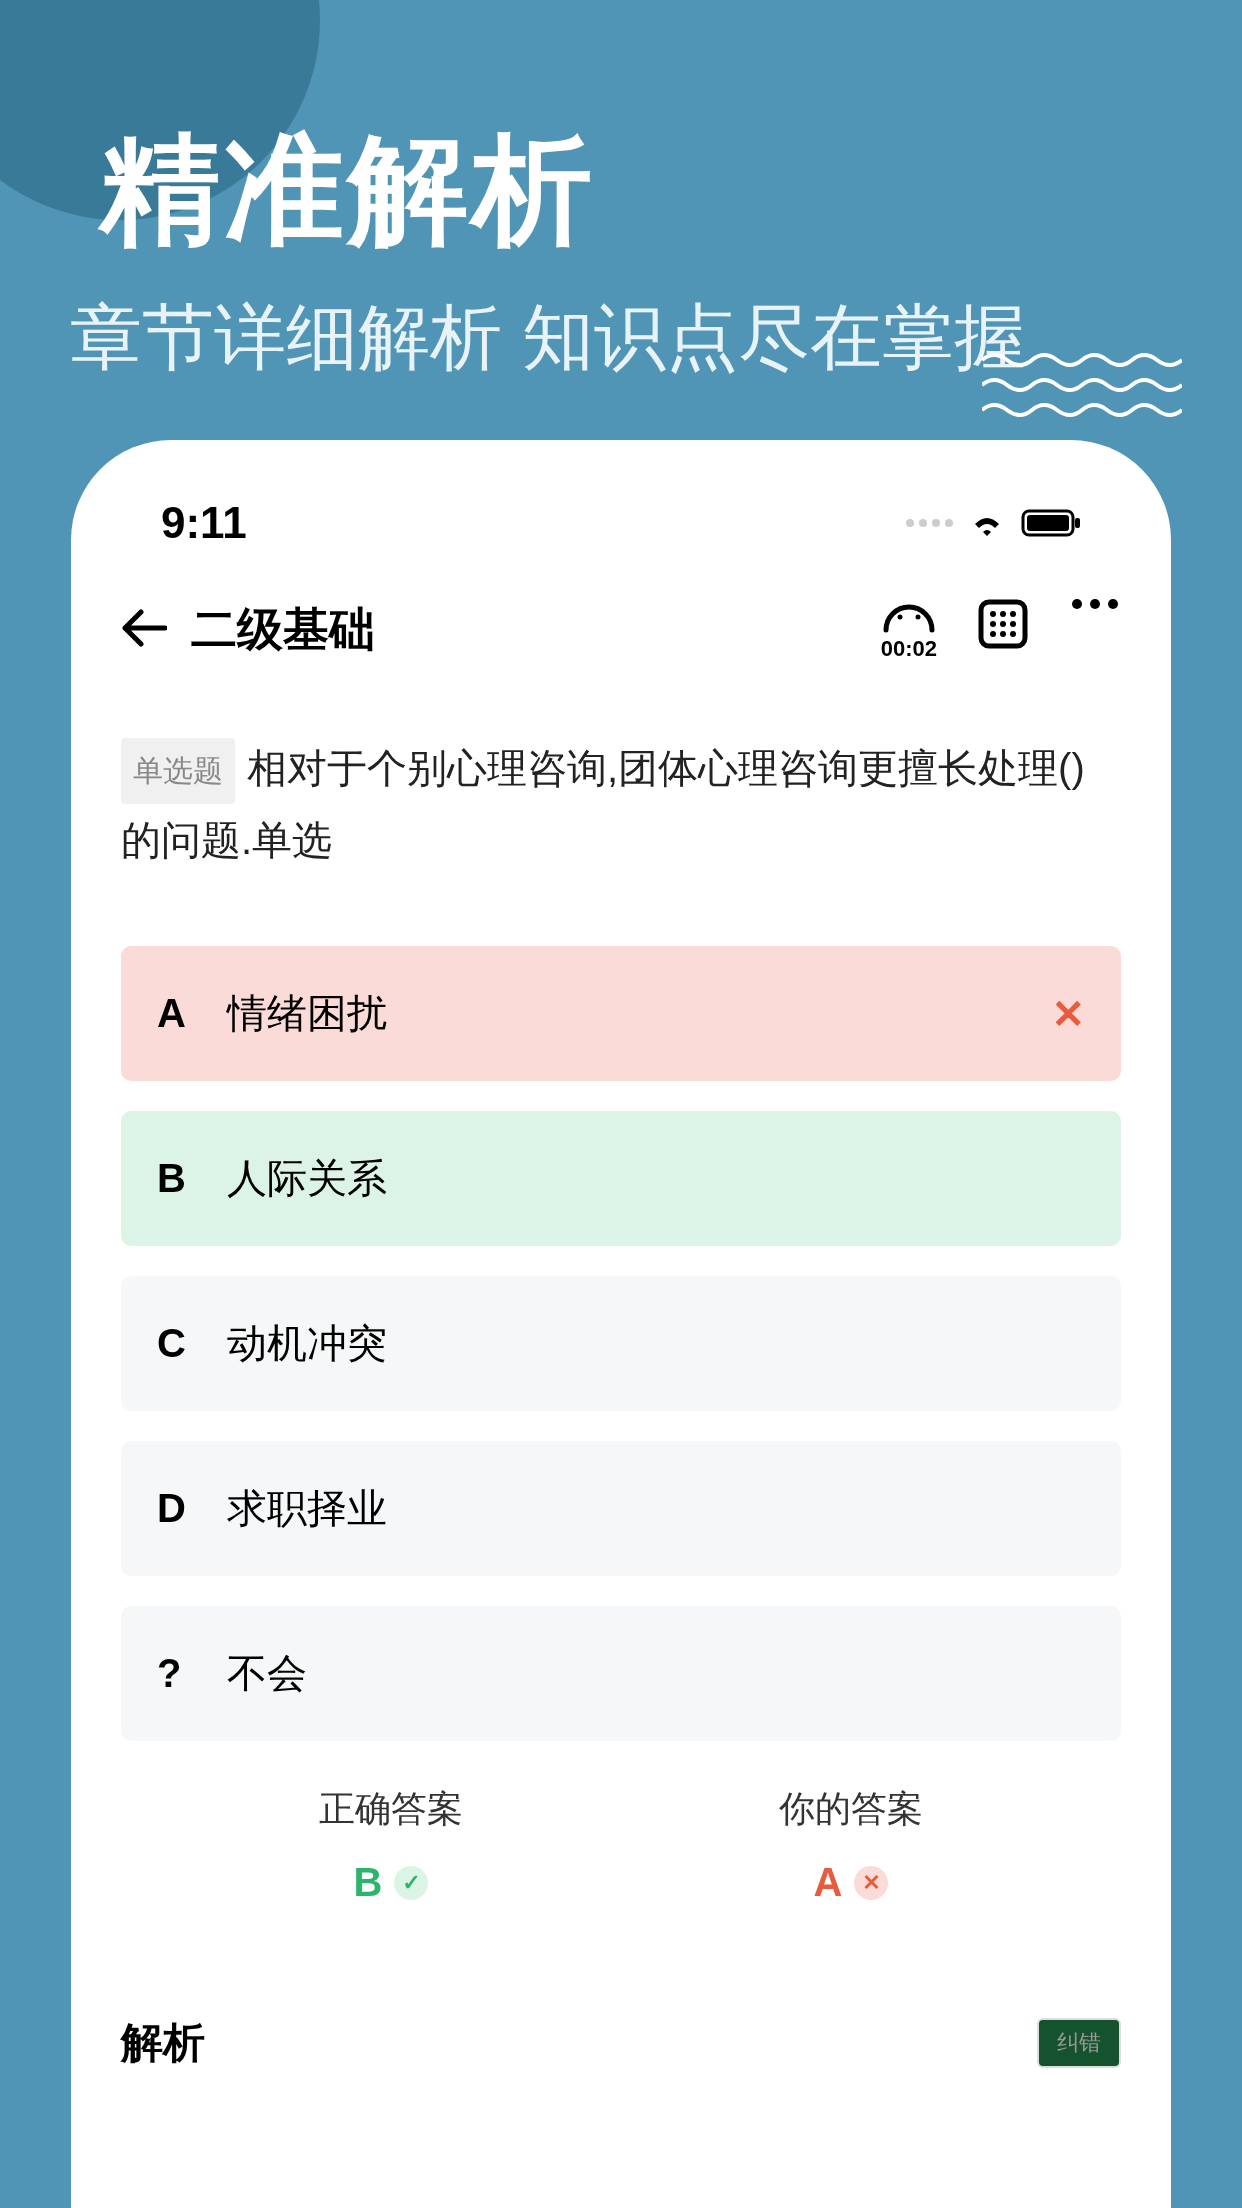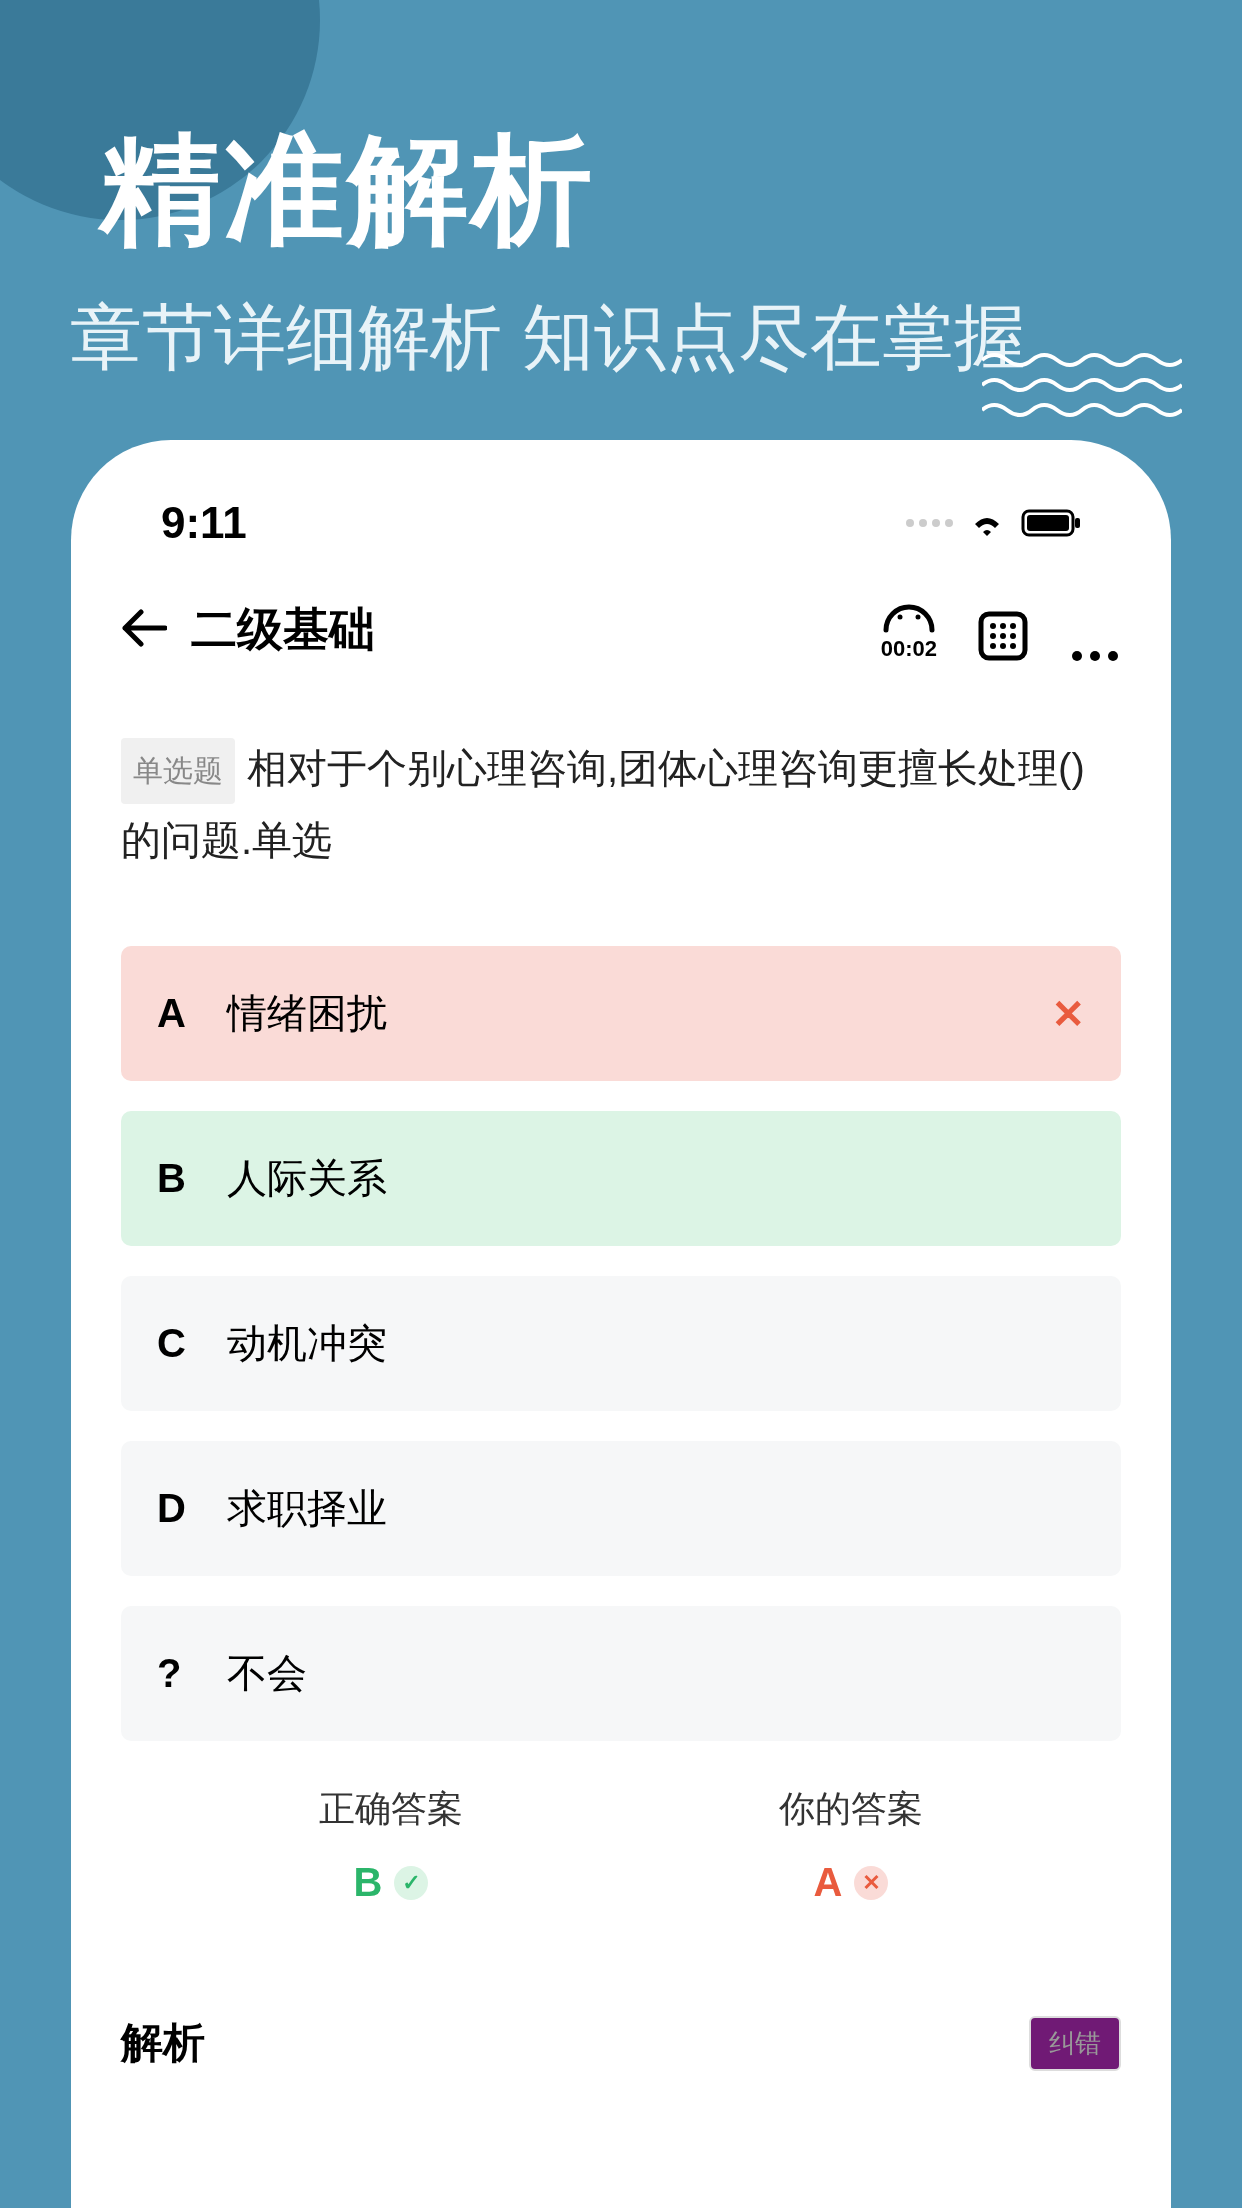--- a/index.html
+++ b/index.html
@@ -71,21 +71,21 @@
     .signal-dots { display: flex; gap: 5px; }
     .signal-dots span { width: 8px; height: 8px; border-radius: 50%; background: #ccc; }
     .nav-bar {
       display: flex;
       align-items: center;
       padding: 20px 0 40px;
       gap: 24px;
     }
     .nav-back { font-size: 52px; font-weight: 700; line-height: 1; }
     .nav-title { font-size: 46px; font-weight: 700; flex: 1; }
-    .nav-actions { display: flex; align-items: flex-end; gap: 40px; }
+    .nav-actions { display: flex; align-items: flex-start; gap: 40px; }
     .timer-wrap { display: flex; flex-direction: column; align-items: center; gap: 2px; }
     .timer-label { font-size: 22px; font-weight: 700; }
     .question-block { padding: 30px 0 40px; }
     .q-type-badge {
       display: inline-block;
       background: #f0f0f0;
       color: #888;
       font-size: 30px;
       padding: 6px 12px;
       border-radius: 4px;
@@ -129,23 +129,23 @@
       display: flex;
       justify-content: space-between;
       align-items: center;
       margin-top: 110px;
     }
     .analysis-title { font-size: 42px; font-weight: 700; }
     .report-btn {
       border: 2px solid #ddd;
       border-radius: 6px;
       padding: 8px 18px;
-      font-size: 26px;
+      font-size: 22px;
       color: #999;
-      background: #701a75;
+      background: #14532d;
     }
   </style>
 </head>
 <body>
 
 <div class="bg-circle"></div>
 
 <div class="hero-title">精准解析</div>
 <div class="hero-subtitle">章节详细解析 知识点尽在掌握</div>
 

